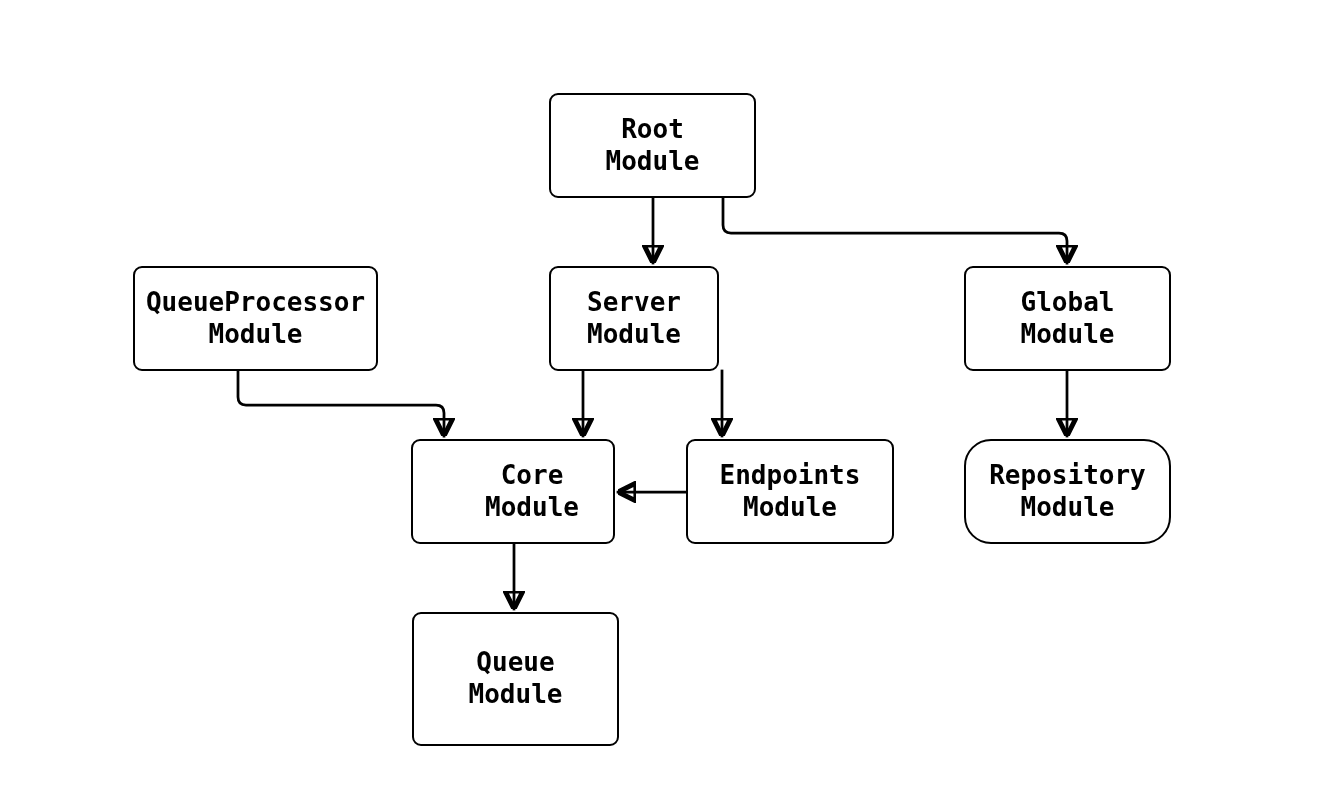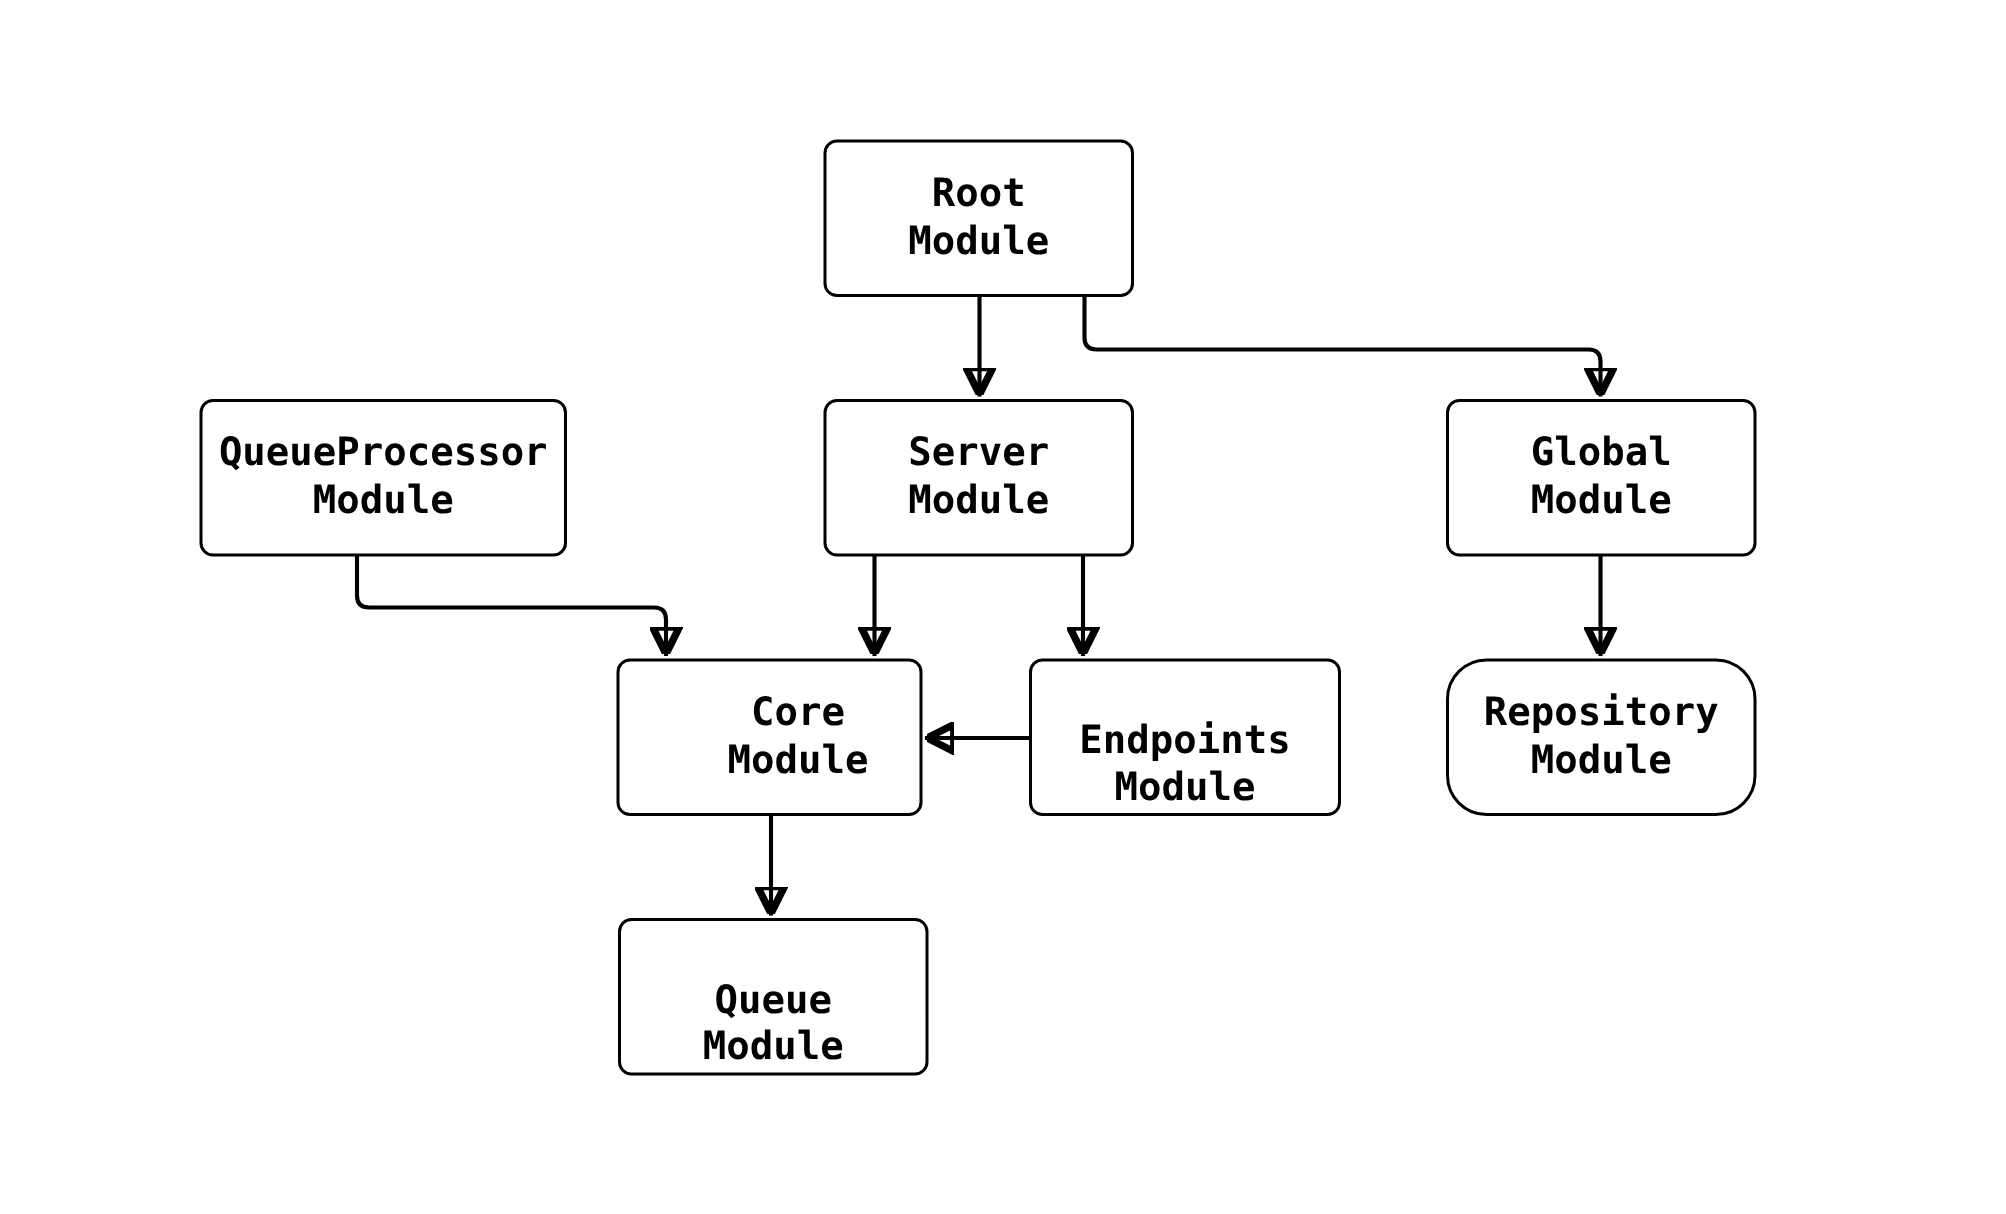--- a/index.html
+++ b/index.html
@@ -72,43 +72,43 @@
   <div class="node" style="left:549px; top:93px; width:207px; height:105px;">
     <span class="node-label">Root
 Module</span>
   </div>
 
   <div class="node" style="left:133px; top:266px; width:245px; height:105px;">
     <span class="node-label">QueueProcessor
 Module</span>
   </div>
 
-  <div class="node" style="left:549px; top:266px; width:207px; height:105px;">
+  <div class="node" style="left:549px; top:266px; width:170px; height:105px;">
     <span class="node-label">Server
 Module</span>
   </div>
 
   <div class="node" style="left:964px; top:266px; width:207px; height:105px;">
     <span class="node-label">Global
 Module</span>
   </div>
 
   <div class="node" style="left:411px; top:439px; width:204px; height:105px;padding-left:38px;">
     <span class="node-label">Core
 Module</span>
   </div>
 
-  <div class="node" style="left:686px; top:439px; width:208px; height:105px;align-items:flex-end;">
+  <div class="node" style="left:686px; top:439px; width:208px; height:105px;">
     <span class="node-label">Endpoints
 Module</span>
   </div>
 
   <div class="node" style="left:964px; top:439px; width:207px; height:105px;border-radius:27px;">
     <span class="node-label">Repository
 Module</span>
   </div>
 
-  <div class="node" style="left:412px; top:612px; width:207px; height:105px;align-items:flex-end;">
+  <div class="node" style="left:412px; top:612px; width:207px; height:134px;">
     <span class="node-label">Queue
 Module</span>
   </div>
 
 </div>
 
 </body></html>

